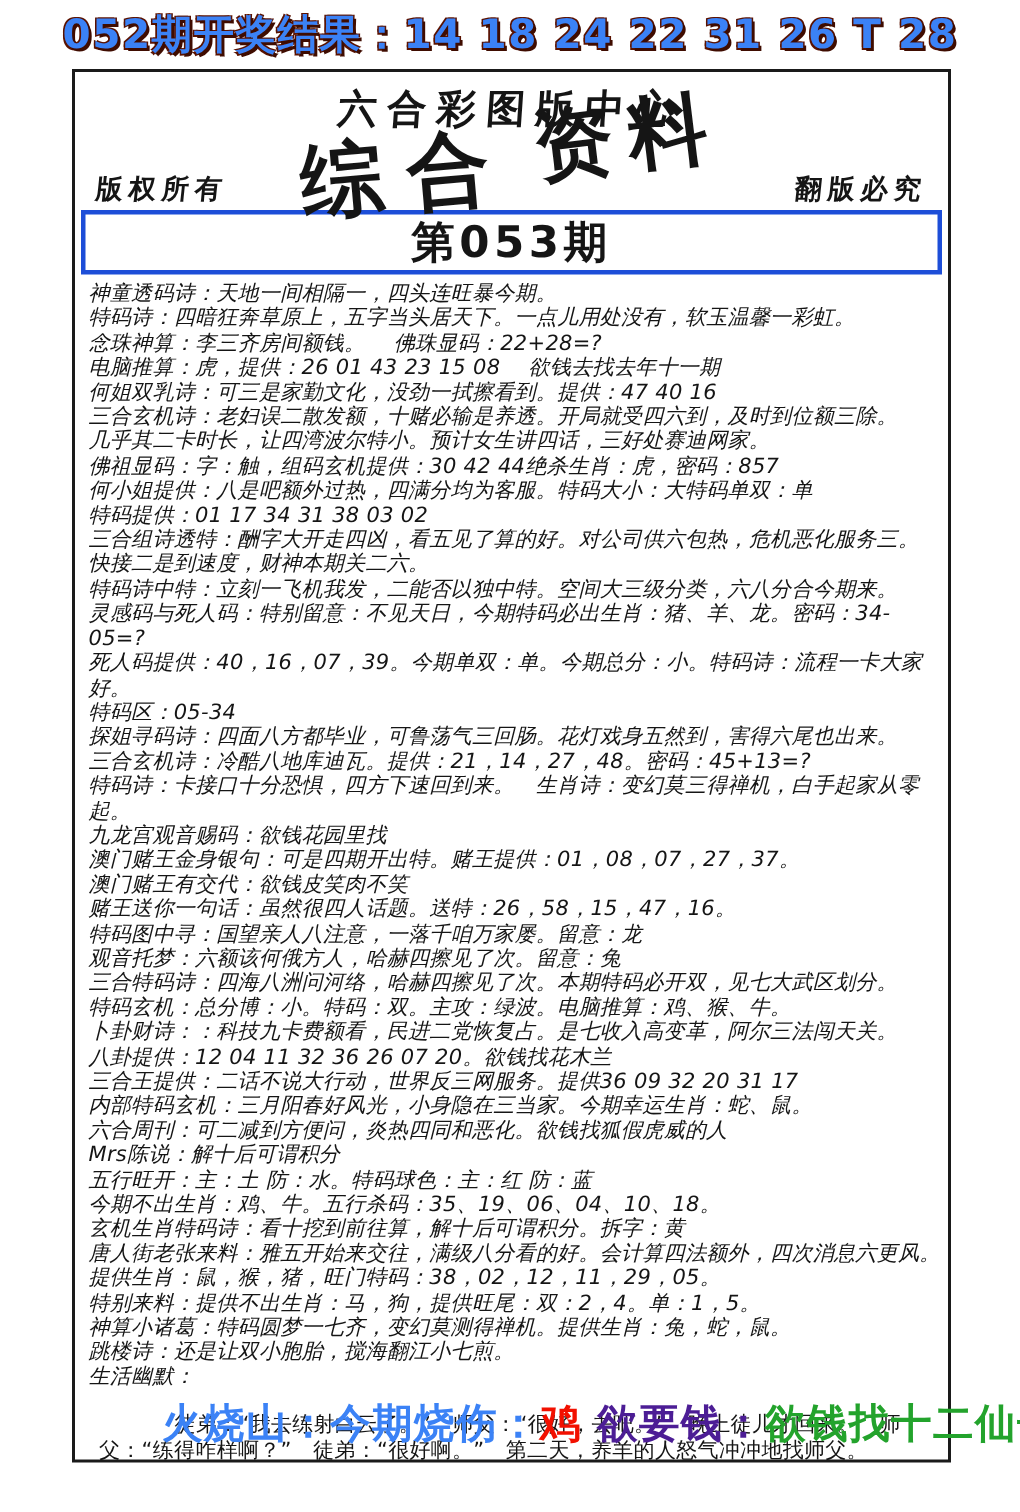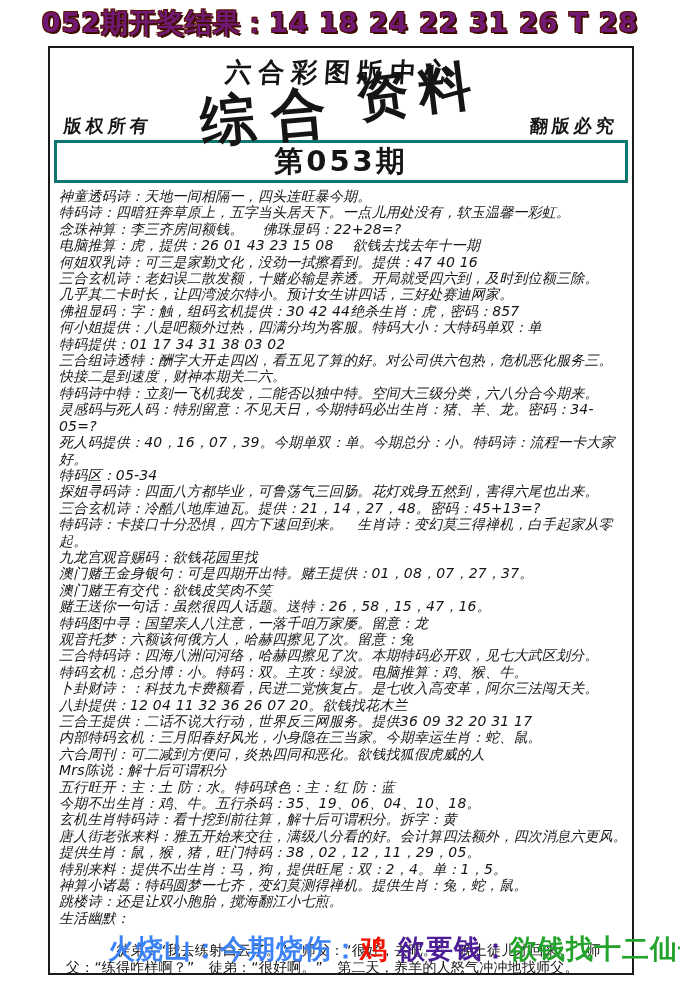--- a/index.html
+++ b/index.html
@@ -3,21 +3,21 @@
 <meta charset="utf-8">
 <style>
   html,body{margin:0;padding:0;}
   body{
     width:680px;height:1008px;position:relative;overflow:hidden;
     background:#ffffff;color:#151515;
     font-family:"DejaVu Sans",sans-serif;
   }
   .banner{
     position:absolute;top:5px;left:0;width:100%;text-align:center;
-    font-size:27px;font-weight:900;letter-spacing:1px;color:#701a75;
+    font-size:27px;font-weight:900;letter-spacing:1px;color:#3b82f6;
     text-shadow:2px 2px 0 #3f0c00,-1px -1px 0 #5a1200,1px -1px 0 #5a1200,-1px 1px 0 #5a1200;
     white-space:nowrap;
   }
   .sheet{
     position:absolute;left:48px;top:46px;width:586px;height:929px;
     border:2px solid #1a1a1a;box-sizing:border-box;background:#fff;
   }
   .sheet-header{position:relative;height:92px;}
   .site-name{
     text-align:center;padding-top:7px;font-size:26px;font-weight:800;
@@ -35,21 +35,21 @@
     display:inline-block;font-size:53px;letter-spacing:10px;margin-left:10px;
     transform:rotate(-7deg) translateY(-12px);
   }
   .copy-left,.copy-right{
     position:absolute;bottom:2px;font-size:18px;font-weight:800;
     letter-spacing:4px;transform:skewX(-6deg);
   }
   .copy-left{left:14px;}
   .copy-right{right:14px;}
   .issue-box{
-    margin:0 4px;border:3px solid #0f766e;height:37px;
+    margin:0 4px;border:3px solid #1d4ed8;height:37px;
     display:flex;align-items:center;justify-content:center;
     font-size:29px;font-weight:800;letter-spacing:3px;
   }
   .content{padding:5px 5px 0 9px;font-style:italic;}
   .line{
     font-size:14px;line-height:16.4px;letter-spacing:0.2px;
     white-space:pre-wrap;
   }
   .humor-para{
     font-size:14px;line-height:16.4px;letter-spacing:0.2px;

